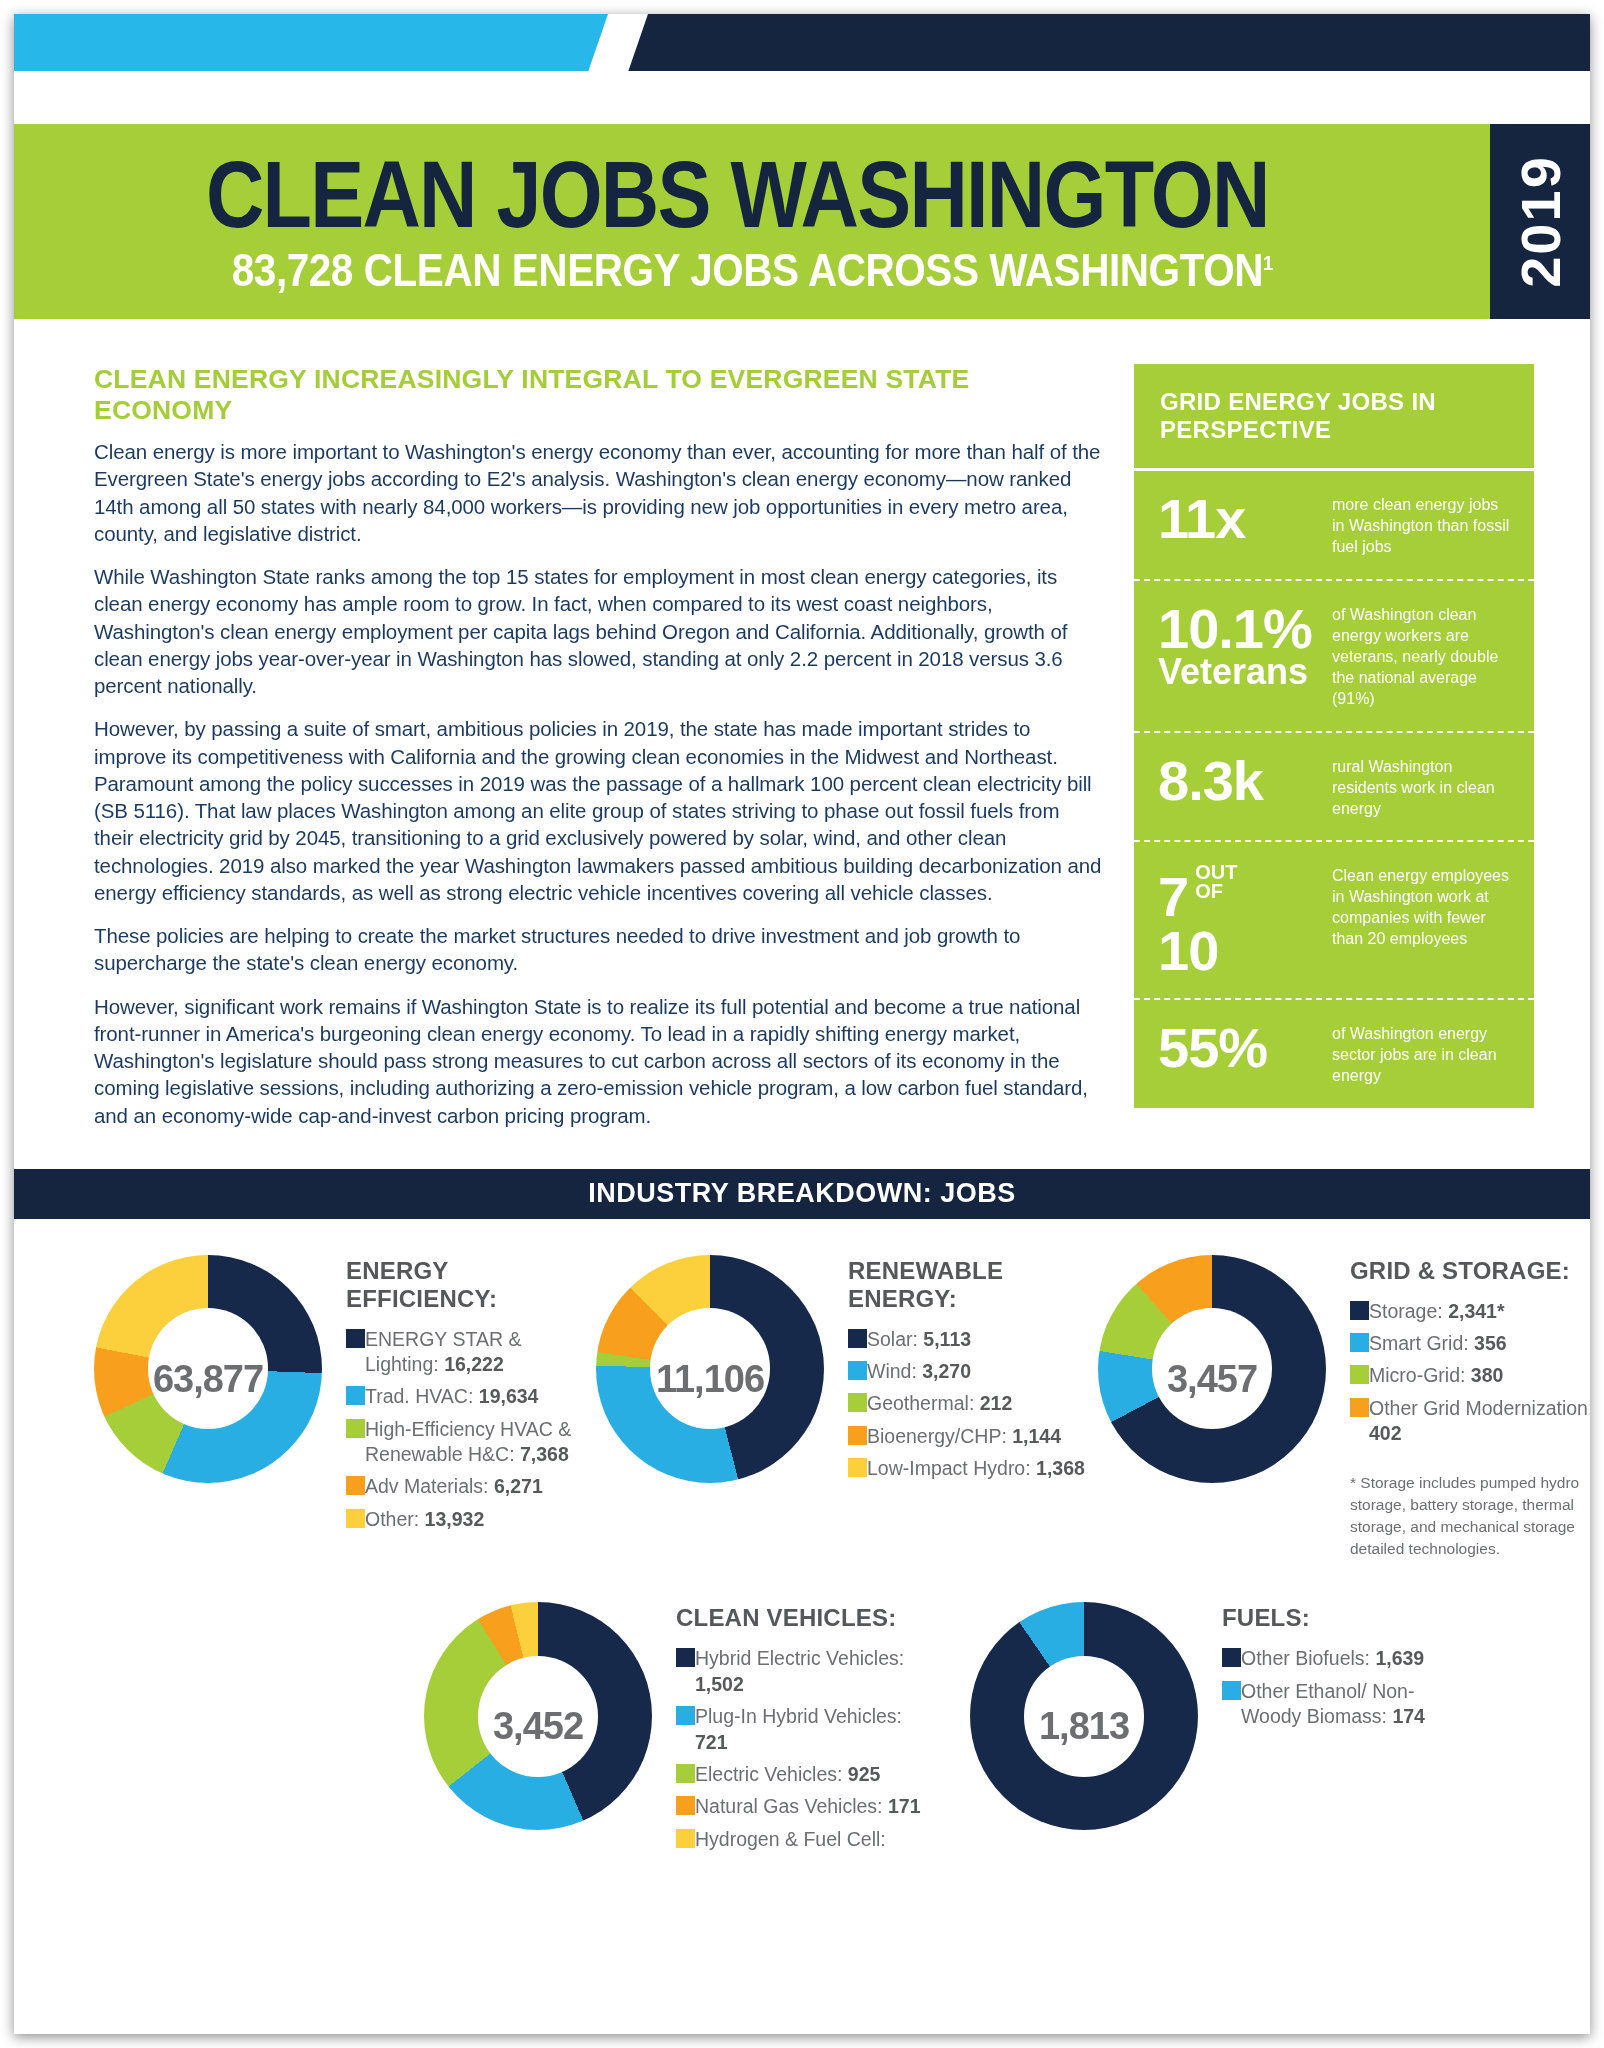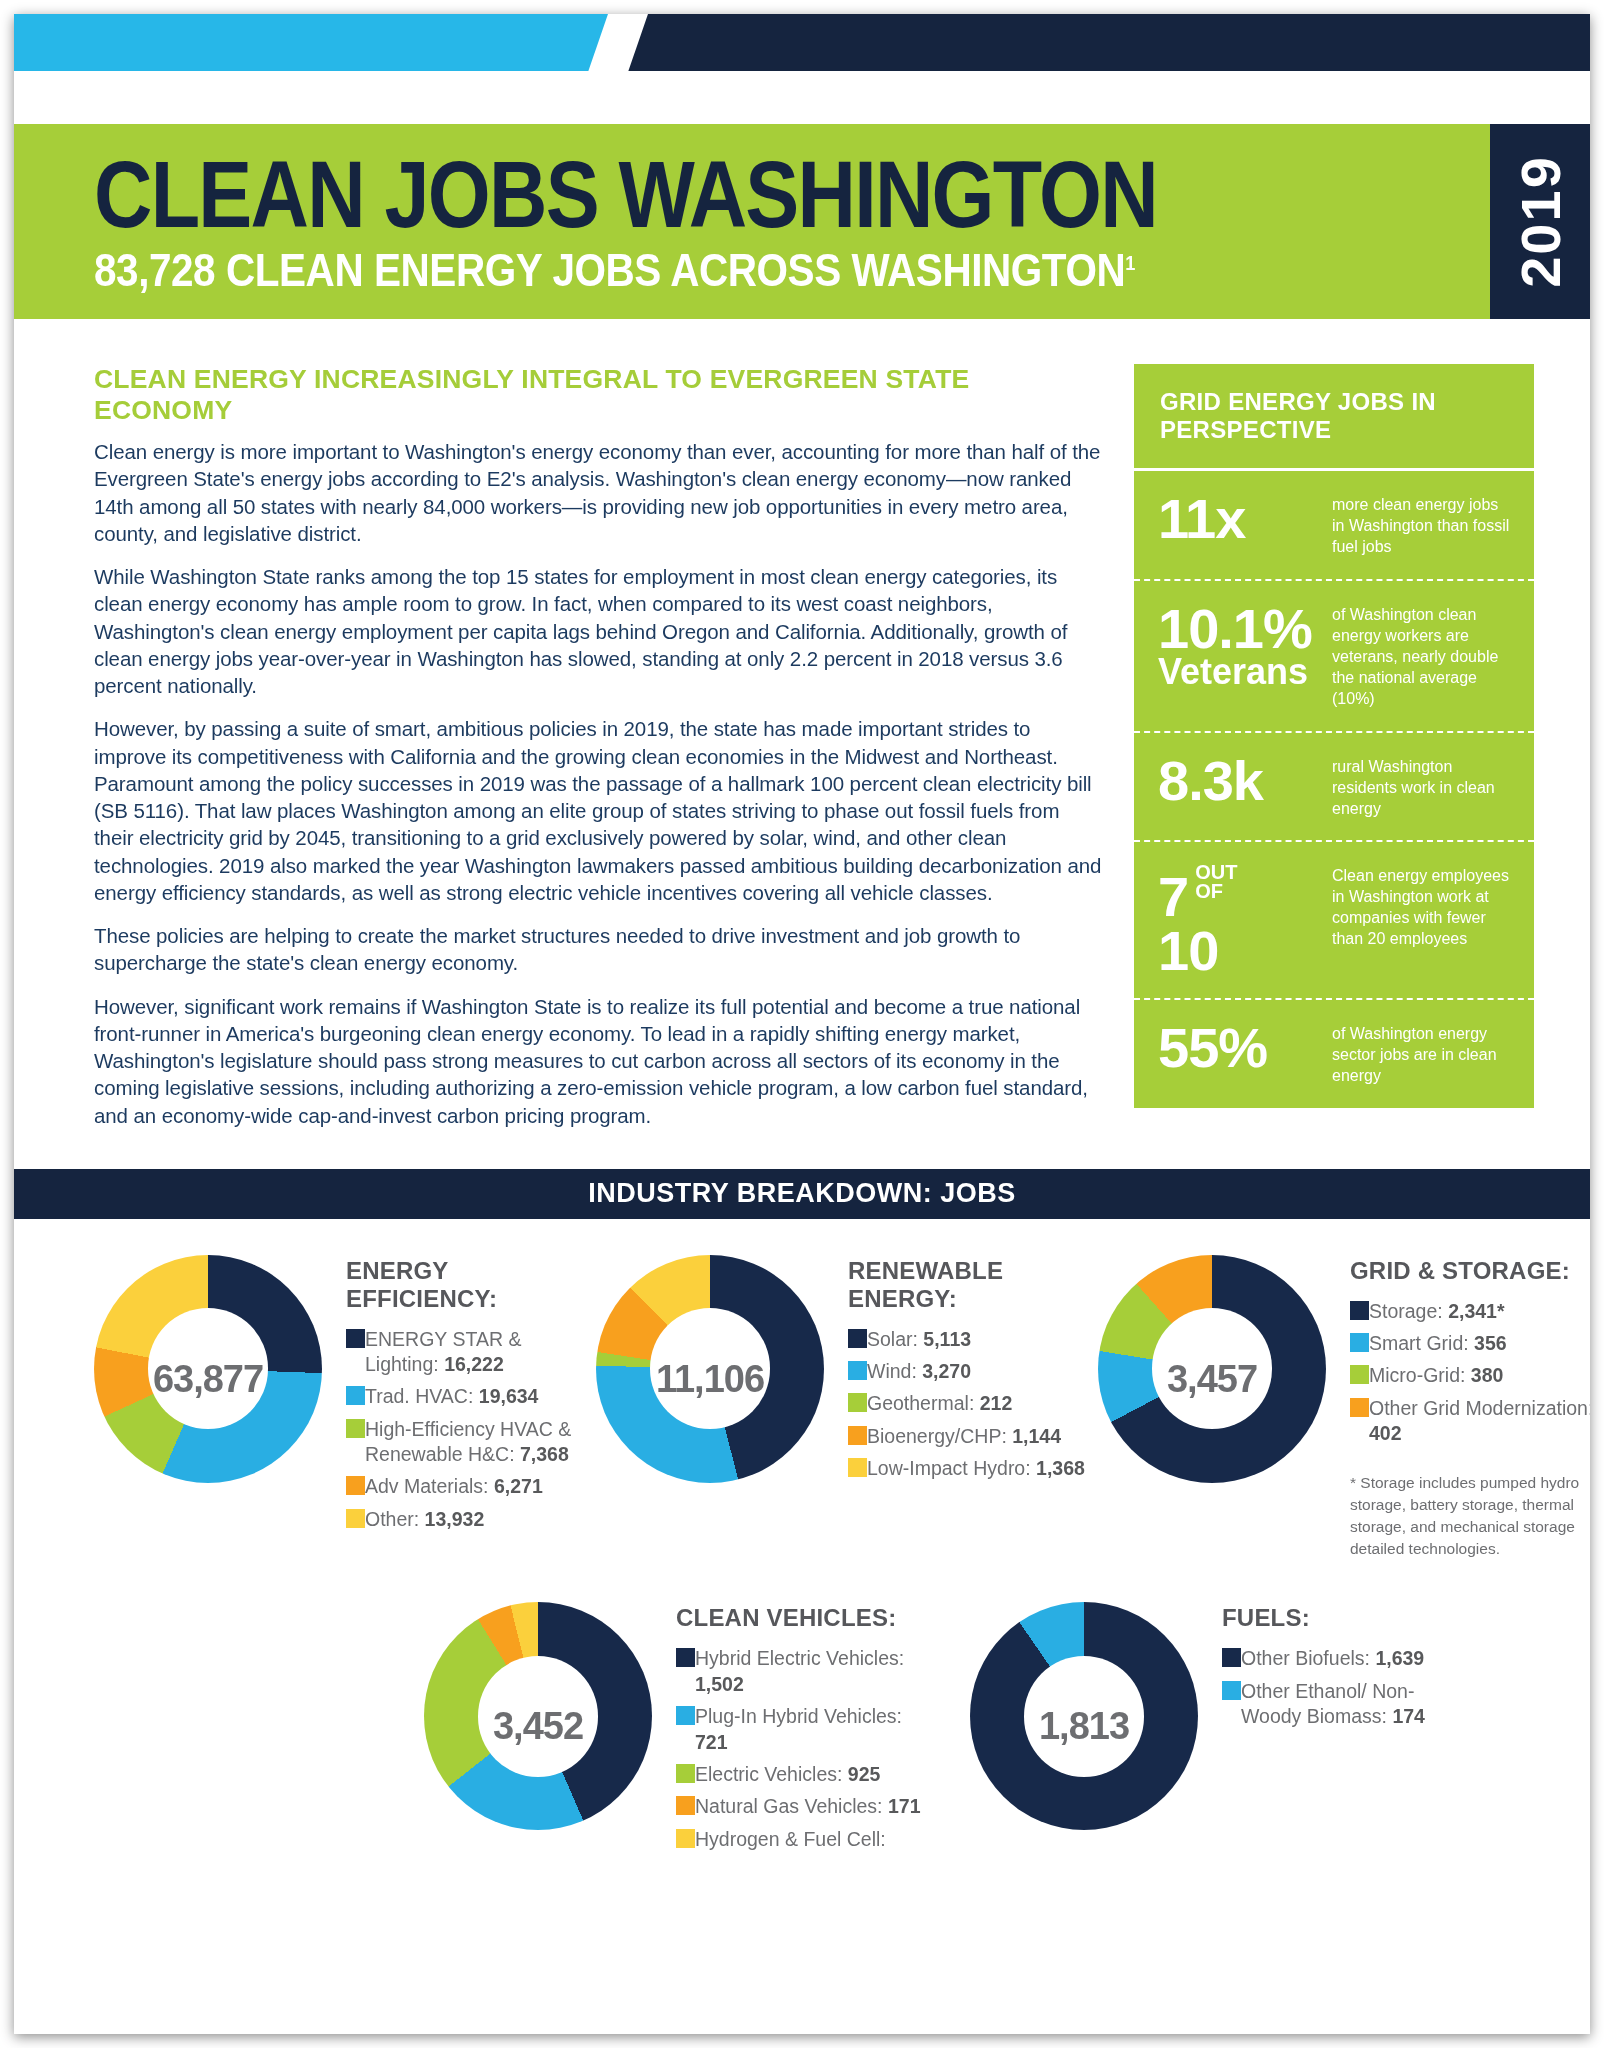--- a/index.html
+++ b/index.html
@@ -9,21 +9,21 @@
 
   
   .topbar{position:relative;height:57px;background:#fff;}
   .topbar-cyan{position:absolute;left:-30px;top:0;width:624px;height:57px;background:#27b7e8;
                transform:skewX(-19deg);transform-origin:top left;}
   .topbar-navy{position:absolute;left:634px;top:0;width:1000px;height:57px;background:#15243f;
                transform:skewX(-19deg);transform-origin:top left;}
 
   
   .banner{position:relative;margin-top:53px;height:195px;background:#a6ce39;}
-  .banner-inner{padding:26px 0 0 80px;}
+  .banner-inner{padding:26px 0 0 80px;text-align:center;}
   .banner h1{margin:0;font-size:94px;line-height:.95;font-weight:bold;color:#15243f;
              letter-spacing:-2px;transform:scaleX(.86);transform-origin:left top;white-space:nowrap;}
   .banner h2{margin:8px 0 0 0;font-size:46px;line-height:1;font-weight:bold;color:#ffffff;
              letter-spacing:-.5px;transform:scaleX(.88);transform-origin:left top;white-space:nowrap;}
   .banner h2 sup{font-size:45%;vertical-align:super;}
   .year-block{position:absolute;right:0;top:0;width:100px;height:195px;background:#15243f;
               display:flex;align-items:center;justify-content:center;}
   .year-text{display:block;transform:rotate(-90deg);color:#fff;font-weight:bold;font-size:56px;letter-spacing:2px;}
 
   
@@ -100,21 +100,21 @@
 
     <aside class="perspective">
       <div class="sidebar-title">GRID ENERGY JOBS IN PERSPECTIVE</div>
       <div id="stats">
           <div class="stat-row">
             <div class="stat-value"><span class="part-xl">11x</span></div>
             <div class="stat-text">more clean energy jobs in Washington than fossil fuel jobs</div>
           </div>
           <div class="stat-row">
             <div class="stat-value"><span class="part-xl">10.1%</span><br><span class="part-md">Veterans</span></div>
-            <div class="stat-text">of Washington clean energy workers are veterans, nearly double the national average (10%)</div>
+            <div class="stat-text">of Washington clean energy workers are veterans, nearly double the national average (91%)</div>
           </div>
           <div class="stat-row">
             <div class="stat-value"><span class="part-xl">8.3k</span></div>
             <div class="stat-text">rural Washington residents work in clean energy</div>
           </div>
           <div class="stat-row">
             <div class="stat-value"><span class="part-xl">7</span><span class="part-sm">OUT
 OF</span><br><span class="part-xl">10</span></div>
             <div class="stat-text">Clean energy employees in Washington work at companies with fewer than 20 employees</div>
           </div>

